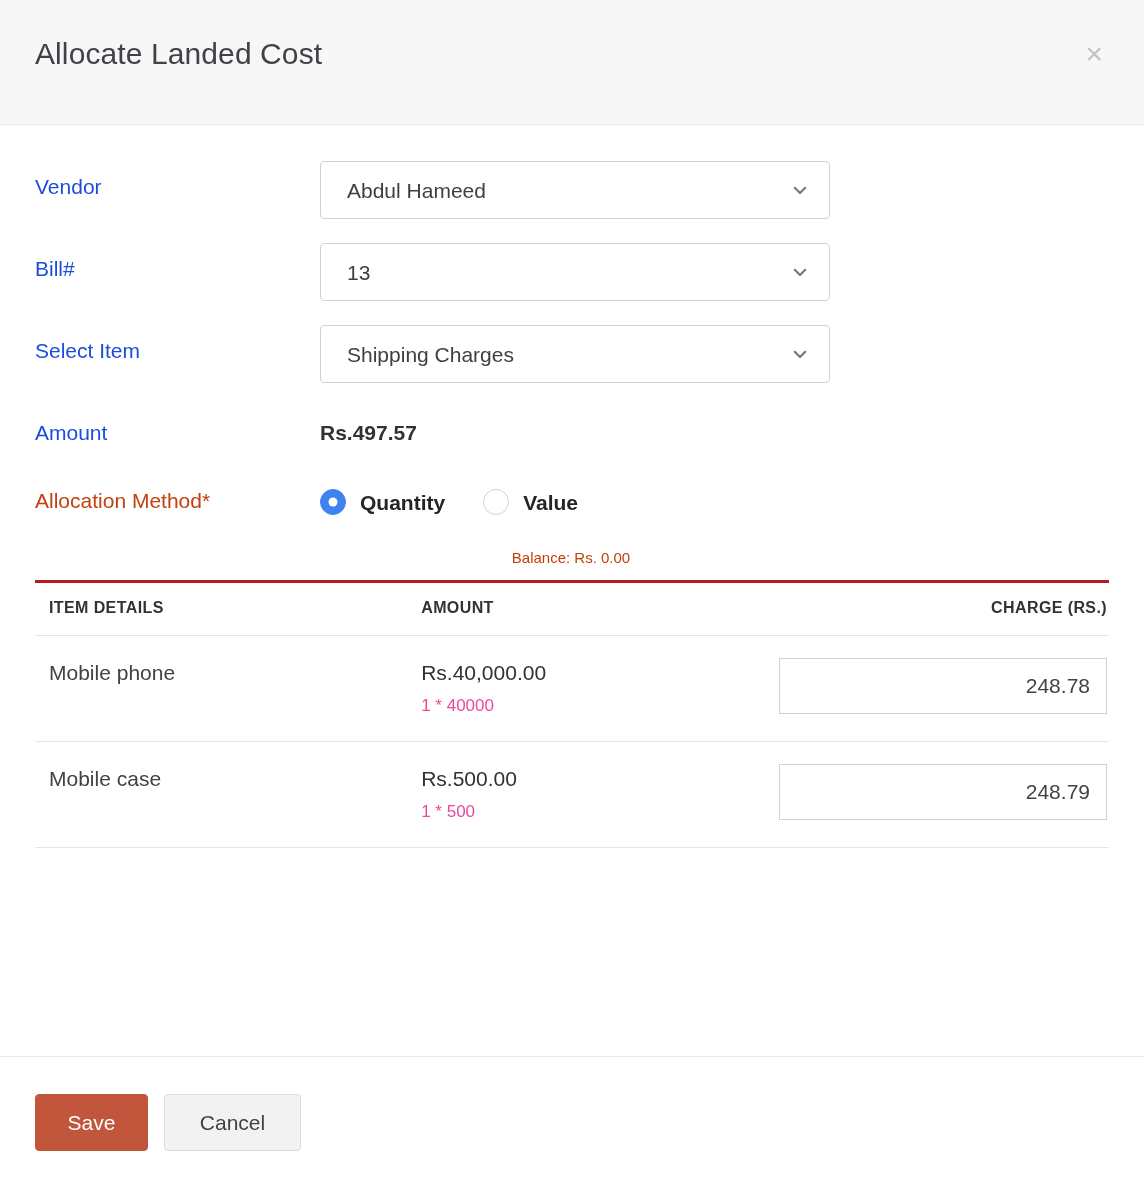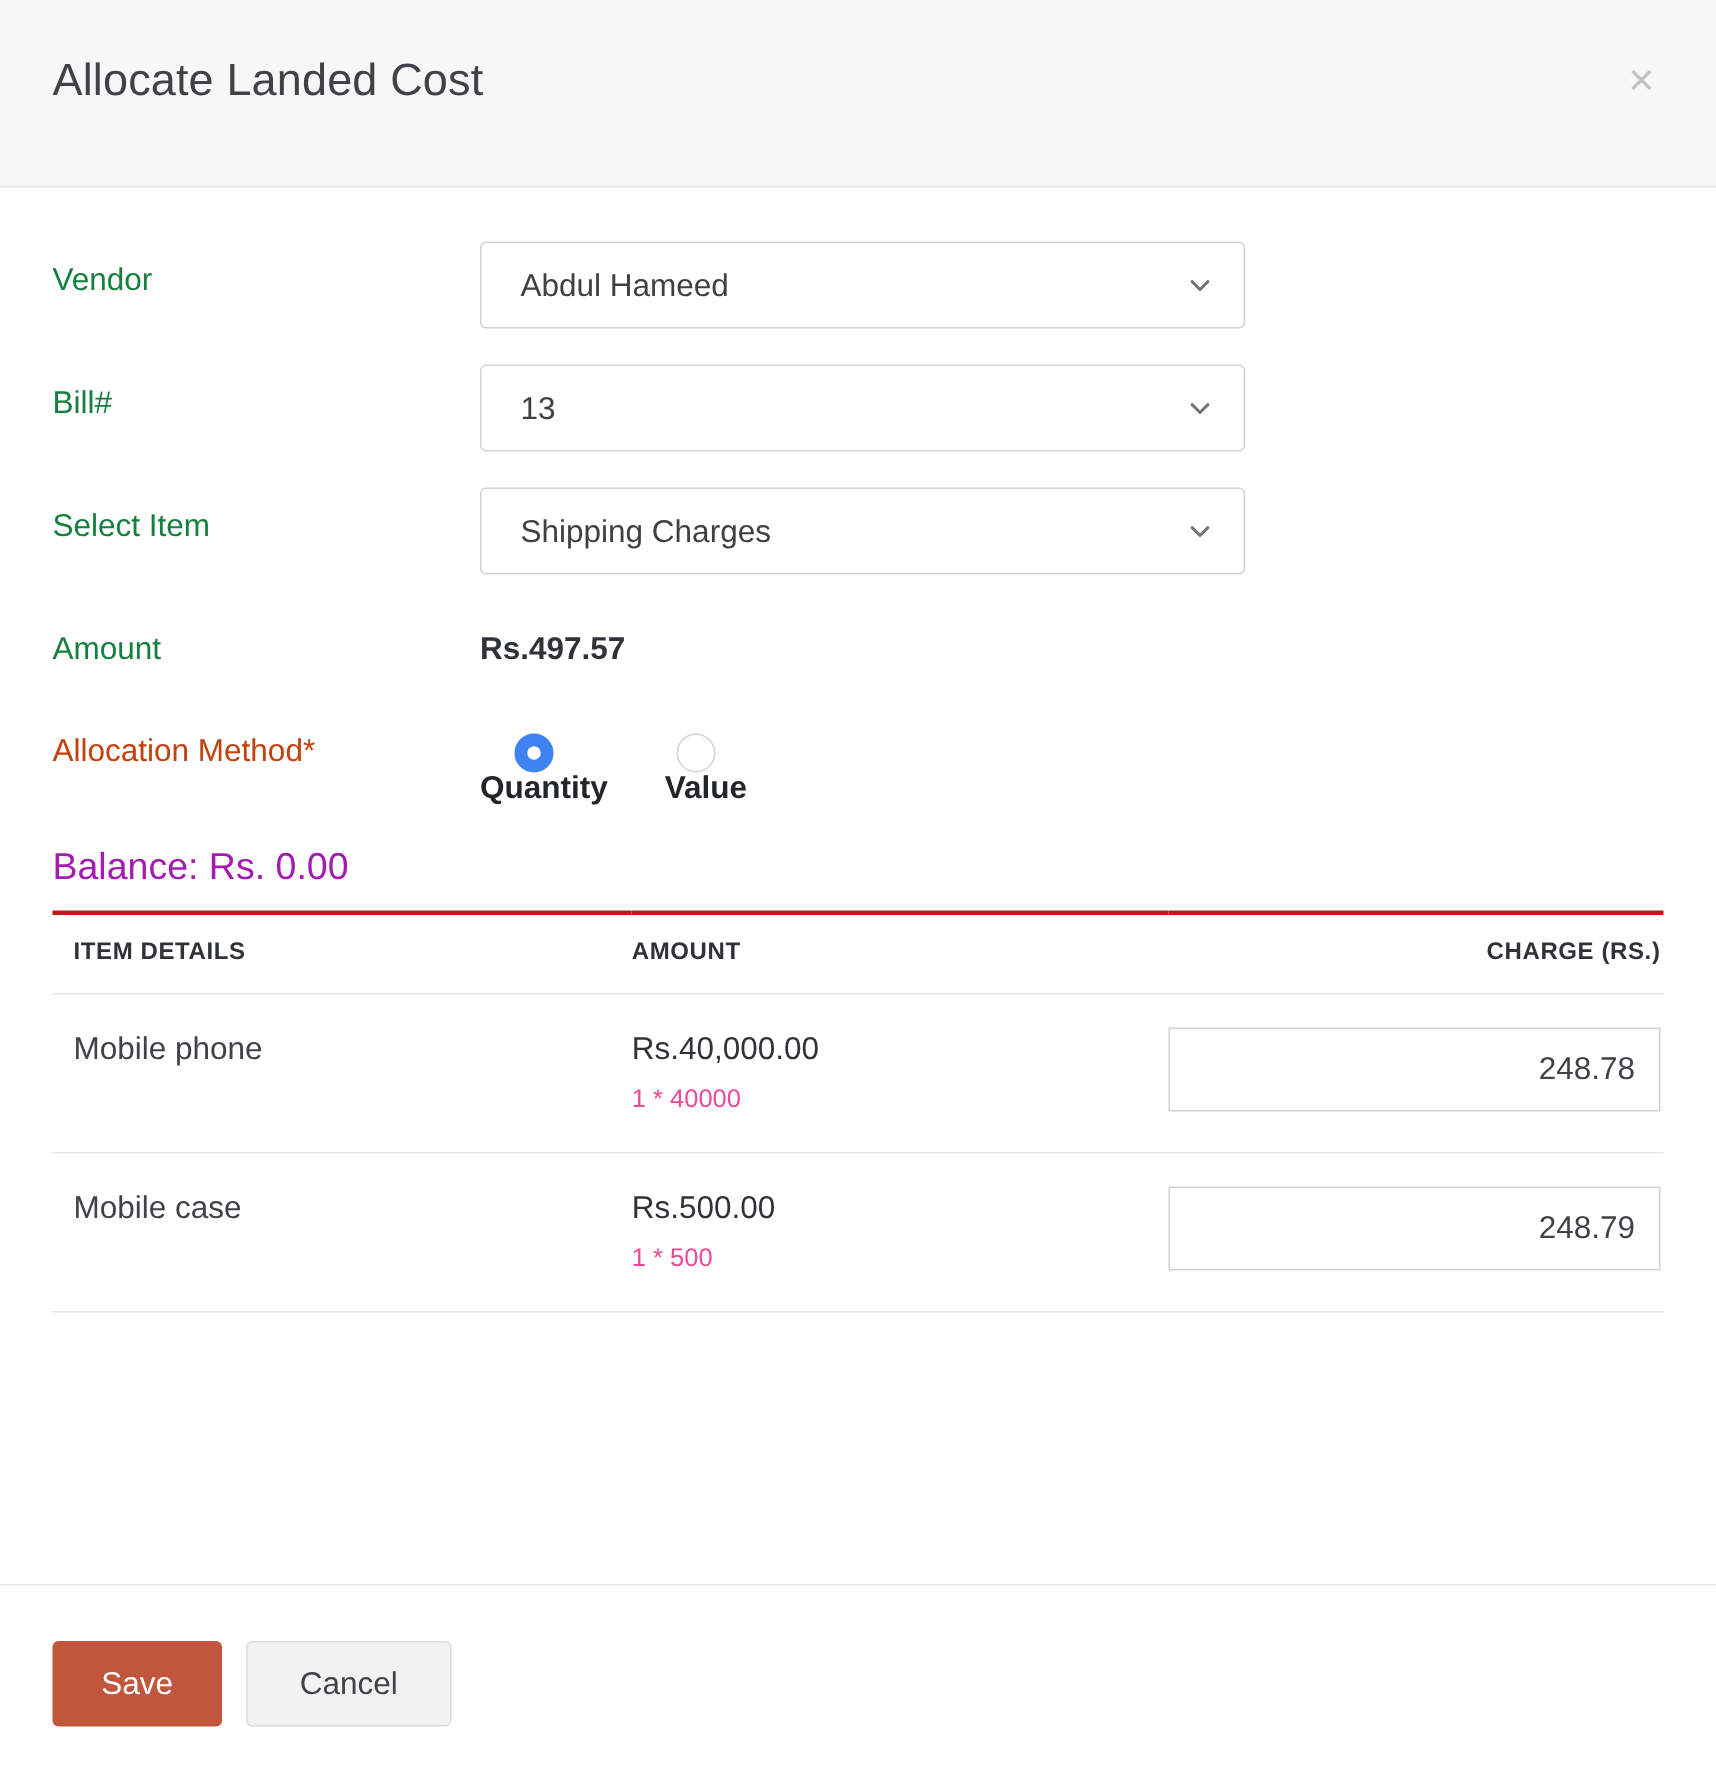--- a/index.html
+++ b/index.html
@@ -65,21 +65,21 @@
 
   .form-row {
     display: flex;
     align-items: flex-start;
     margin-bottom: 24px;
   }
   .form-label {
     width: 285px;
     flex: none;
     font-size: 21px;
-    color: #15803d;
+    color: #1d4ed8;
     line-height: 28px;
     padding-top: 12px;
   }
   .form-label.required {
     color: #c2410c;
     width: 285px;
     line-height: 40px;
     padding-top: 0;
   }
   .form-control {
@@ -123,21 +123,20 @@
   .radio-group {
     display: flex;
     align-items: center;
     padding-top: 8px;
   }
   .radio-option {
     display: flex;
     align-items: center;
     cursor: pointer;
     margin-right: 38px;
-    flex-direction: column;
   }
   .radio-circle {
     width: 26px;
     height: 26px;
     border-radius: 50%;
     box-sizing: border-box;
     flex: none;
     margin-right: 14px;
     position: relative;
     background: #ffffff;
@@ -160,23 +159,23 @@
   }
   .radio-label {
     font-size: 21px;
     font-weight: bold;
     color: #222629;
     line-height: 1;
   }
 
   
   .balance-row {
-    text-align: left;
-    font-size: 25px;
-    color: #a21caf;
+    text-align: center;
+    font-size: 15px;
+    color: #c2410c;
     padding: 28px 2px 14px 0;
   }
 
   
   .alloc-table {
     width: 100%;
     border-collapse: collapse;
   }
   .alloc-table th {
     font-size: 16px;

